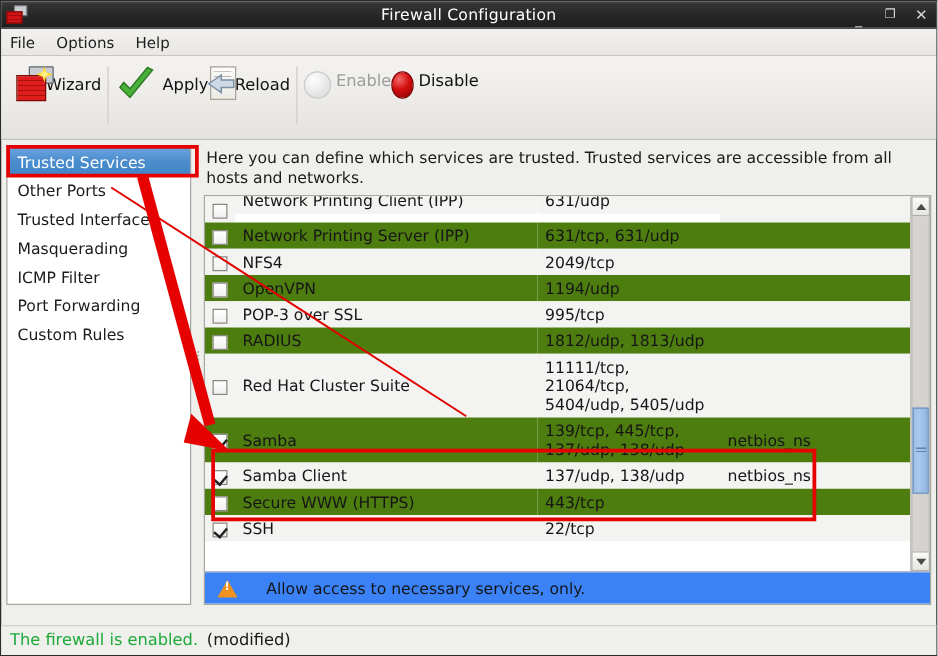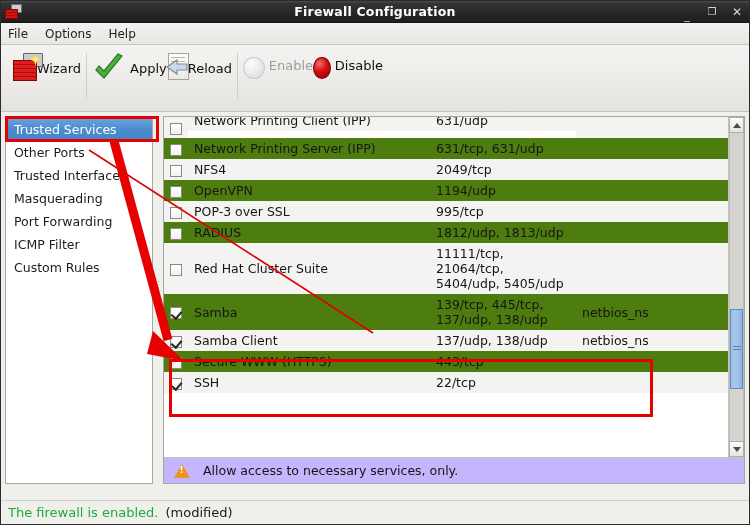--- a/index.html
+++ b/index.html
@@ -55,21 +55,21 @@
       repeating-linear-gradient(to bottom, #d41414 0 2px, #a30d0d 2px 3px),
       #d41414;
     border: 1px solid #7d0a0a;
   }
   .win-title {
     position: absolute;
     left: 0; right: 0;
     text-align: center;
     color: #ffffff;
     font-size: 12.5px;
-    font-weight: bold;
+    font-weight: normal;
     letter-spacing: 0.2px;
   }
   .win-btns {
     position: absolute;
     right: 6px;
     display: flex;
     align-items: center;
     gap: 13px;
   }
   .win-btn {
@@ -370,23 +370,23 @@
     width: 8px; height: 6px;
     background: repeating-linear-gradient(to bottom,#5b7fae 0 1px,transparent 1px 3px);
   }
 
   
   .warnbar {
     flex: 0 0 auto;
     height: 26px;
     display: flex;
     align-items: center;
-    gap: 13px;
+    gap: 23px;
     padding-left: 10px;
-    background: #c4b5fd;
+    background: #3b82f6;
     border-top: 1px solid #c6c4bf;
     font-size: 12.5px;
     color: #141414;
   }
   .warn-tri {
     width: 0; height: 0;
     border-left: 8px solid transparent;
     border-right: 8px solid transparent;
     border-bottom: 14px solid #f0921e;
     position: relative;
@@ -511,36 +511,37 @@
       <div class="side-item">
         <span>Other Ports</span>
       </div>
       <div class="side-item">
         <span>Trusted Interfaces</span>
       </div>
       <div class="side-item">
         <span>Masquerading</span>
       </div>
       <div class="side-item">
+        <span>ICMP Filter</span>
+      </div>
+      <div class="side-item">
         <span>Port Forwarding</span>
-      </div>
-      <div class="side-item">
-        <span>ICMP Filter</span>
       </div>
       <div class="side-item">
         <span>Custom Rules</span>
       </div>
     </div>
 
     <div class="splitter">
       <div class="grip"></div>
     </div>
 
     <div class="main">
 
+      <div class="help-text">Here you can define which services are trusted. Trusted services are accessible from all hosts and networks.</div>
 
       <div class="table-wrap">
         <div class="table-area">
 
           <div class="tbl-cols">
 
             <div class="scroll-body">
               <table>
                 <tbody>
                   <tr class="odd" style="height:12px">

